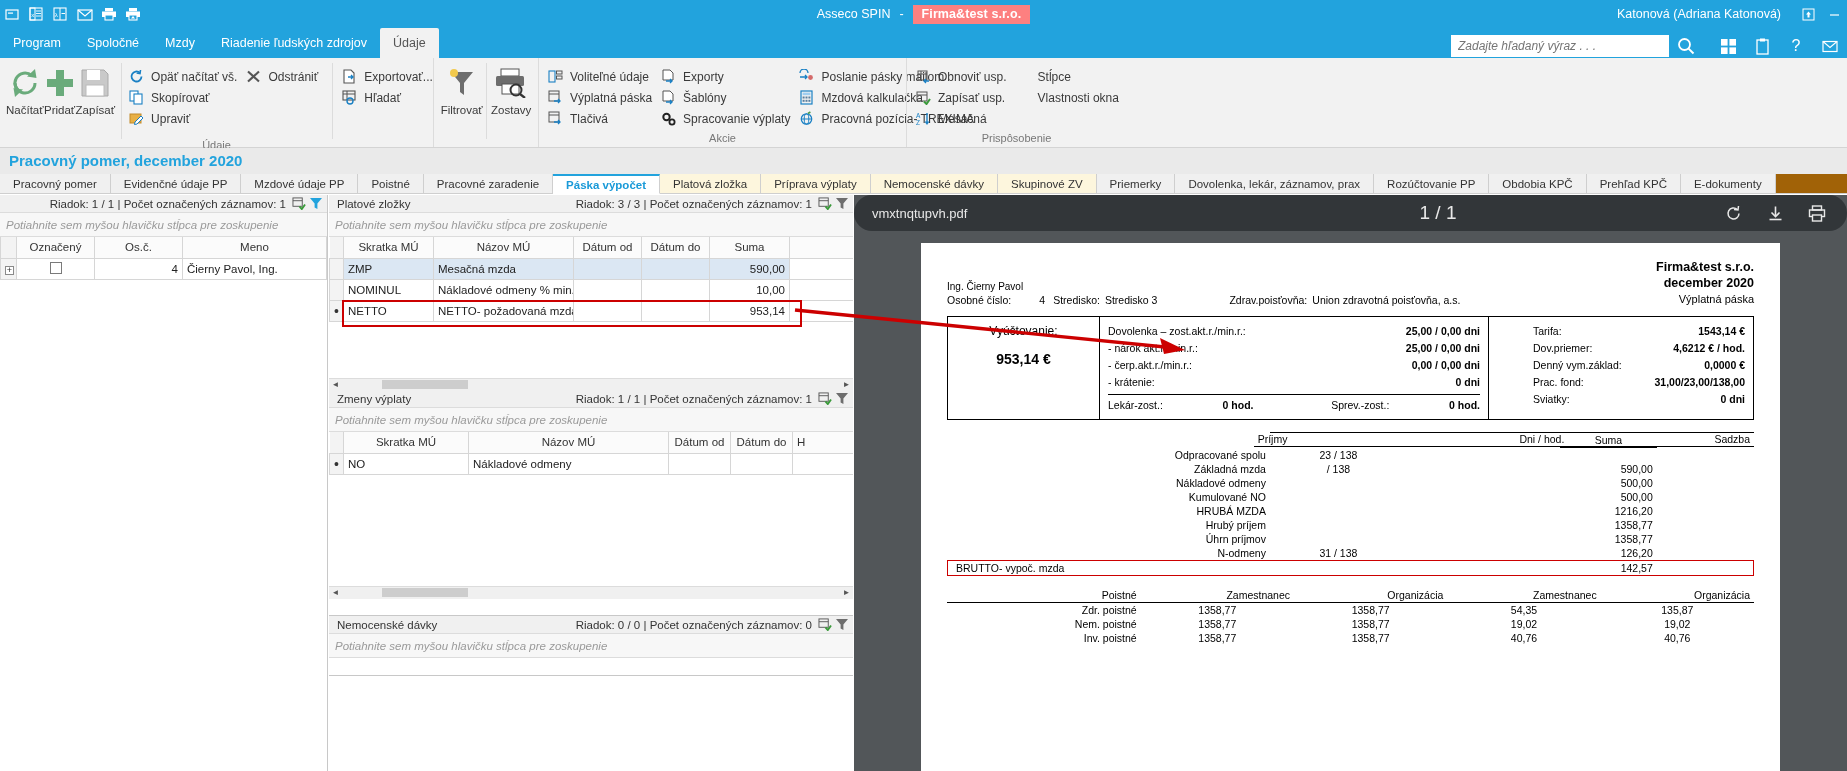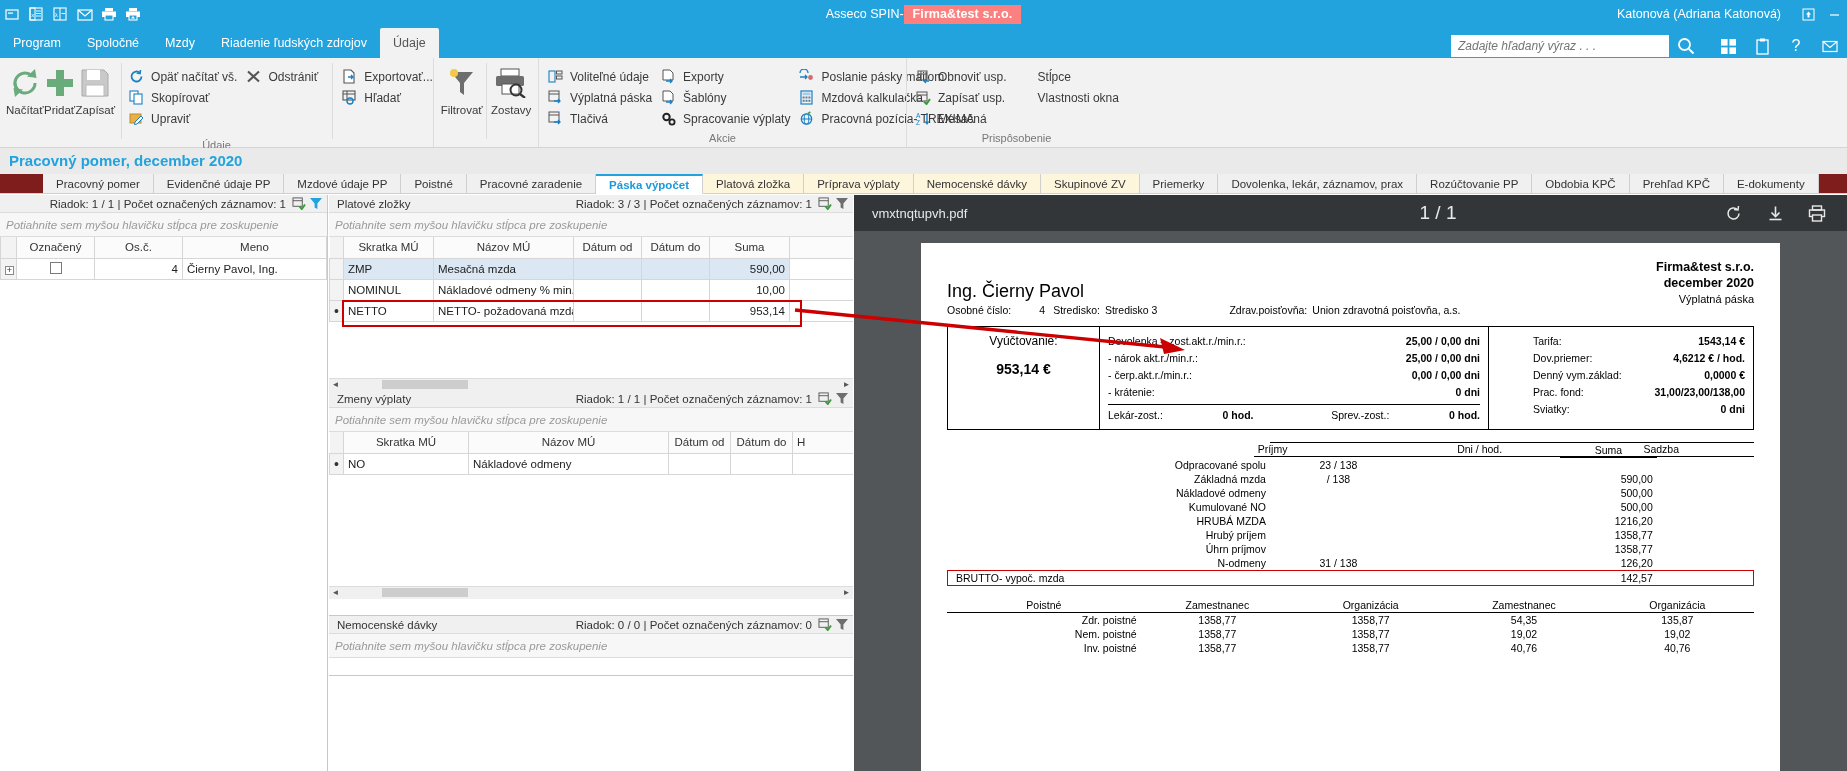--- a/index.html
+++ b/index.html
@@ -20,21 +20,21 @@
   }
   .qat { display: flex; align-items: center; gap: 7px; padding-left: 4px; }
   .qicon {
     width: 17px; height: 15px; display: flex; align-items: center; justify-content: center;
     color: #ffffff;
   }
   .qicon svg { display:block; }
   .title-center {
     position: absolute; left: 0; width: 1847px; text-align: center;
     color: #ffffff; font-size: 12.5px;
-    display: flex; align-items: center; justify-content: center; 
+    display: flex; align-items: center; justify-content: center; gap: 9px;
     pointer-events: none;
   }
   .title-center > * { pointer-events: auto; }
   .firma-badge {
     background: #fd8080; color: #ffffff; padding: 2px 9px 3px; font-size: 12.5px;
     font-weight: bold; letter-spacing: .1px;
   }
   .title-right {
     position: absolute; right: 0; top: 0; height: 28px;
     display: flex; align-items: center; gap: 0px; color: #fff;
@@ -95,23 +95,22 @@
     background: #eaeaea;
   }
   .pagetitle {
     padding-left: 9px; line-height: 26px; font-size: 15px; font-weight: bold;
     color: #22a3dd;
   }
 
   
   .tabstrip {
     position: absolute; top: 174px; left: 0; width: 1847px; height: 20px;
-    background: #7f1d1d; display: flex; align-items: stretch;
+    background: #a16207; display: flex; align-items: stretch;
     border-bottom: 1px solid #cfcfcf;
-    padding-left: 43px;
   }
   .tab {
     display: flex; align-items: center; padding: 0 13px;
     font-size: 11.5px; color: #333; border-right: 1px solid #cfcfcf;
     background: #f0f0f0; white-space: nowrap;
   }
   .tab.hl { background: #fdf6dd; }
   .tab.active {
     background: #ffffff; color: #1a9ad8; font-weight: bold;
     border-top: 2px solid #22a3dd; border-right: 1px solid #cfcfcf;
@@ -164,48 +163,48 @@
   .hscroll .track { flex: 1; position: relative; height: 11px; }
   .hscroll .thumb { position: absolute; top: 1px; height: 9px; background: #cdcdcd; }
 
   
   .pdfpane {
     position: absolute; left: 854px; top: 0; width: 993px; height: 576px;
     background: #525659;
   }
   .pdfbar {
     height: 36px; background: #323639; display: flex; align-items: center;
-    color: #e8e8e8; font-size: 13px; position: relative;
+    color: #e8e8e8; font-size: 13px; position: relative; border-radius: 18px;
   }
   .pdfname { padding-left: 18px; }
   .pdfpage { position: absolute; left: 0; width: 1168px; text-align: center; font-size: 19px; }
   .pdfbar-right { margin-left: auto; display: flex; align-items: center; gap: 22px; padding-right: 20px; }
   .pdfbar-right .pi { width: 20px; height: 20px; display:flex; align-items:center; justify-content:center; }
   .pdfdoc {
     position: absolute; left: 67px; top: 48px; width: 859px; height: 540px;
     background: #ffffff; font-family: "Liberation Sans", sans-serif; color: #000;
     overflow: hidden;
   }
   .doc-inner { padding: 16px 26px 0 26px; font-size: 11px; }
   .doc-firma { text-align: right; font-weight: bold; font-size: 12.5px; line-height: 16px; }
   .doc-firma .sub { font-weight: normal; font-size: 11px; }
-  .doc-name { font-size: 18px; margin-top: -26px; }
+  .doc-name { font-size: 10px; margin-top: -26px; }
   .doc-sub { font-size: 10.5px; margin-top: 2px; display: flex; gap: 0; }
   .box { border: 1px solid #000; display: flex; margin-top: 10px; }
   .box-l { width: 152px; border-right: 1px solid #000; text-align: center; padding: 7px 0 9px; }
   .box-l .t1 { font-size: 12px; }
   .box-l .t2 { font-size: 14px; font-weight: bold; margin-top: 13px; }
   .box-m { flex: 1; border-right: 1px solid #000; padding: 6px 8px 5px; }
   .box-r { width: 228px; padding: 6px 8px 5px; margin-left: 36px; }
   .brow { display: flex; justify-content: space-between; font-size: 10.5px; line-height: 17px; }
   .brow .v { font-weight: bold; }
   .box-m .sep { border-top: 1px solid #000; margin: 3px 0 2px; }
   table.doctab { width: 100%; border-collapse: collapse; font-size: 10.5px; margin-top: 12px; }
   table.doctab td { padding: 1px 4px; }
-  .dh td { border-bottom: 1px solid #000; text-align: center; padding-bottom: 2px; }
+  .dh td { border-bottom: 1px solid #000; text-align: right; padding-bottom: 2px; }
   .dh td.l { text-align: left; border-bottom: none; }
   .r { text-align: right; }
   .c { text-align: center; }
   .hlrow td { border-top: 1px solid #c00; border-bottom: 1px solid #c00; }
   .hlrow td:first-child { border-left: 1px solid #c00; }
   .hlrow td:last-child { border-right: 1px solid #c00; }
 
   
   .redbox {
     position: absolute; border: 2px solid #cc0000; pointer-events: none;

